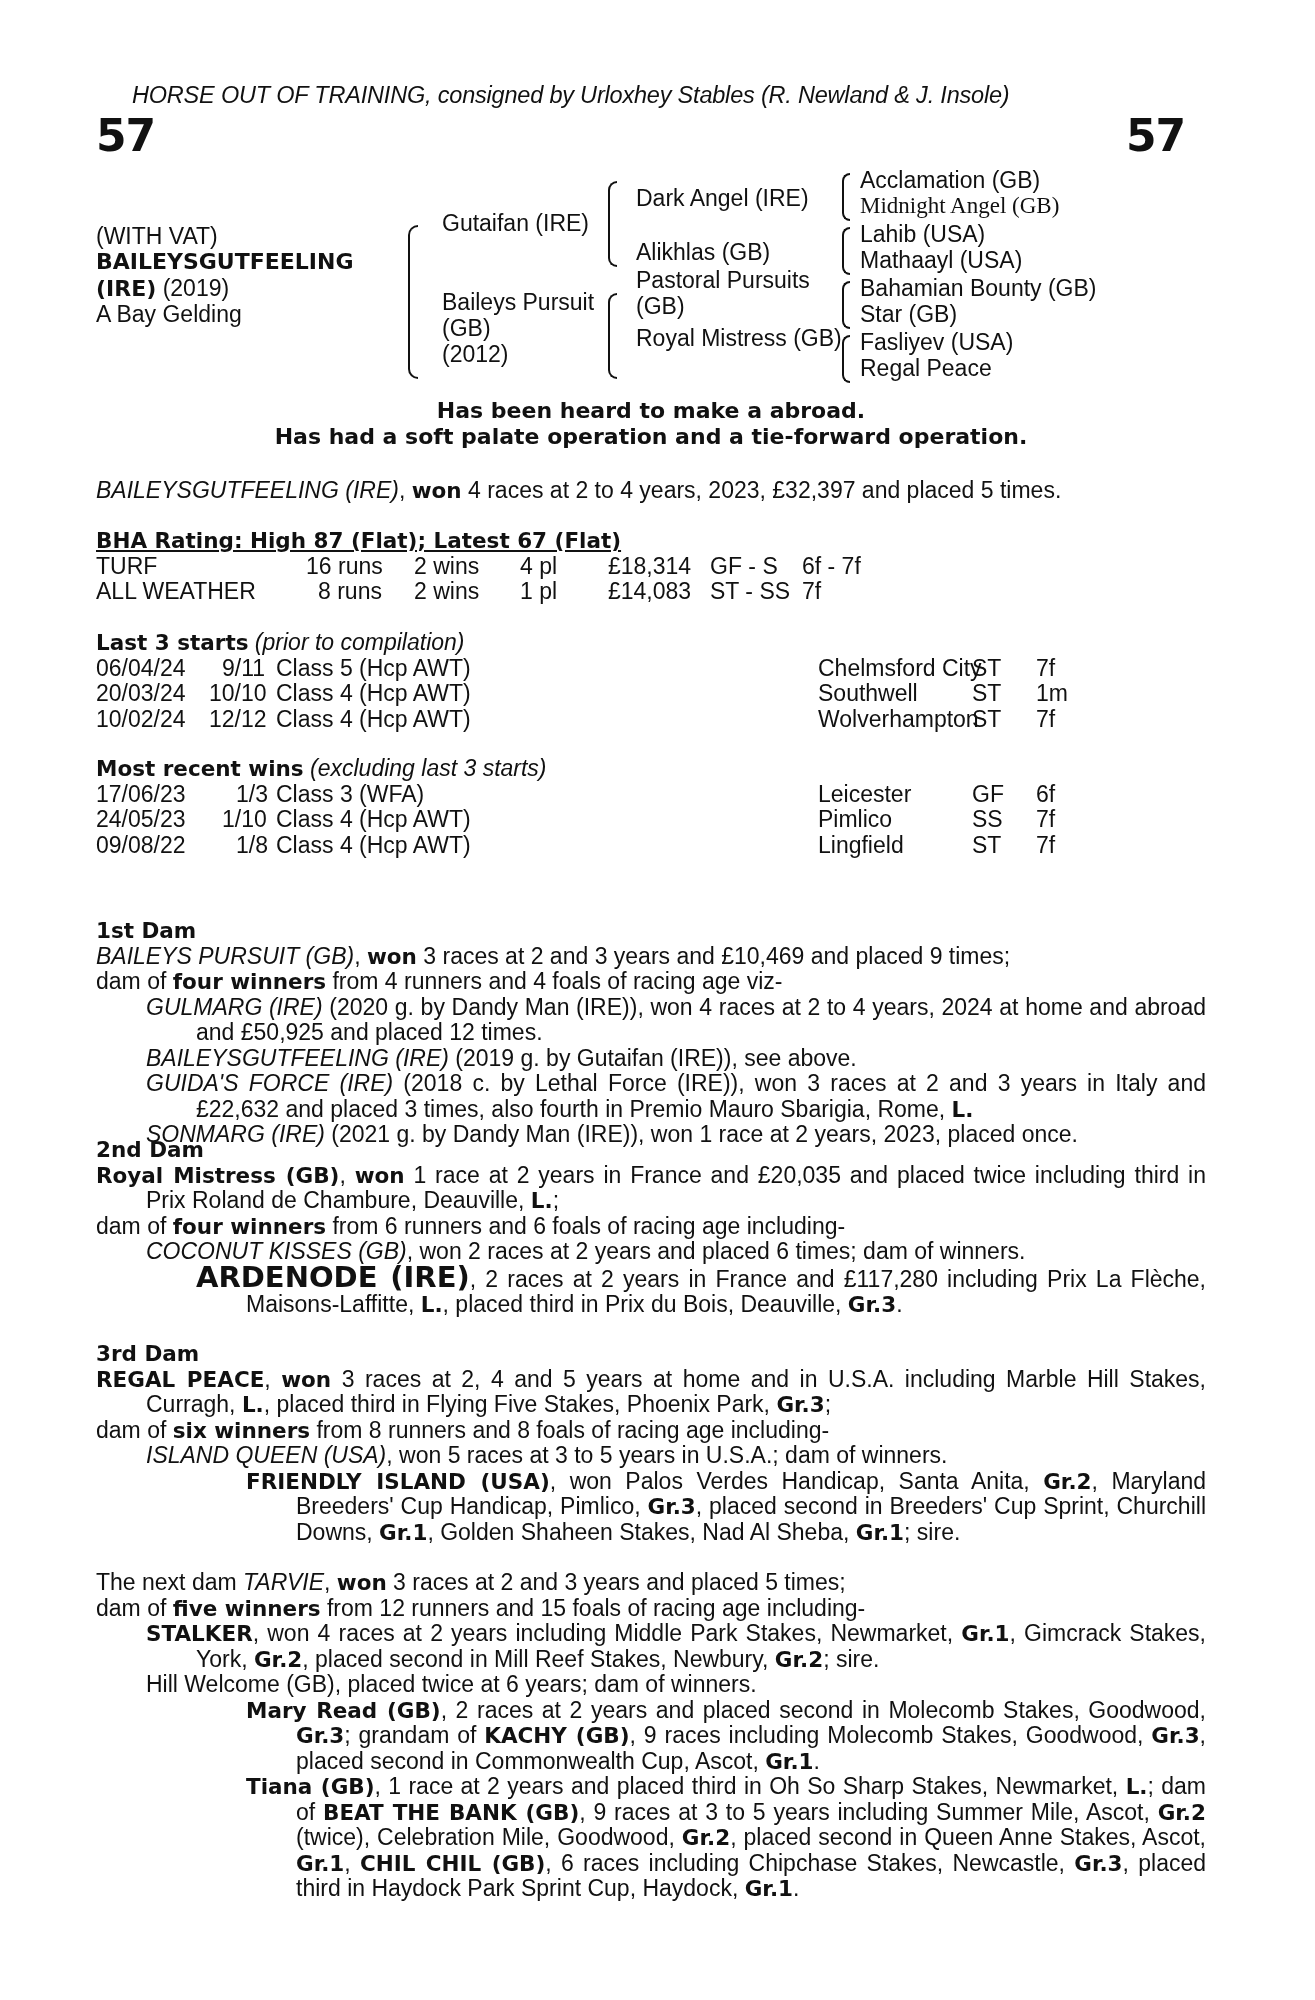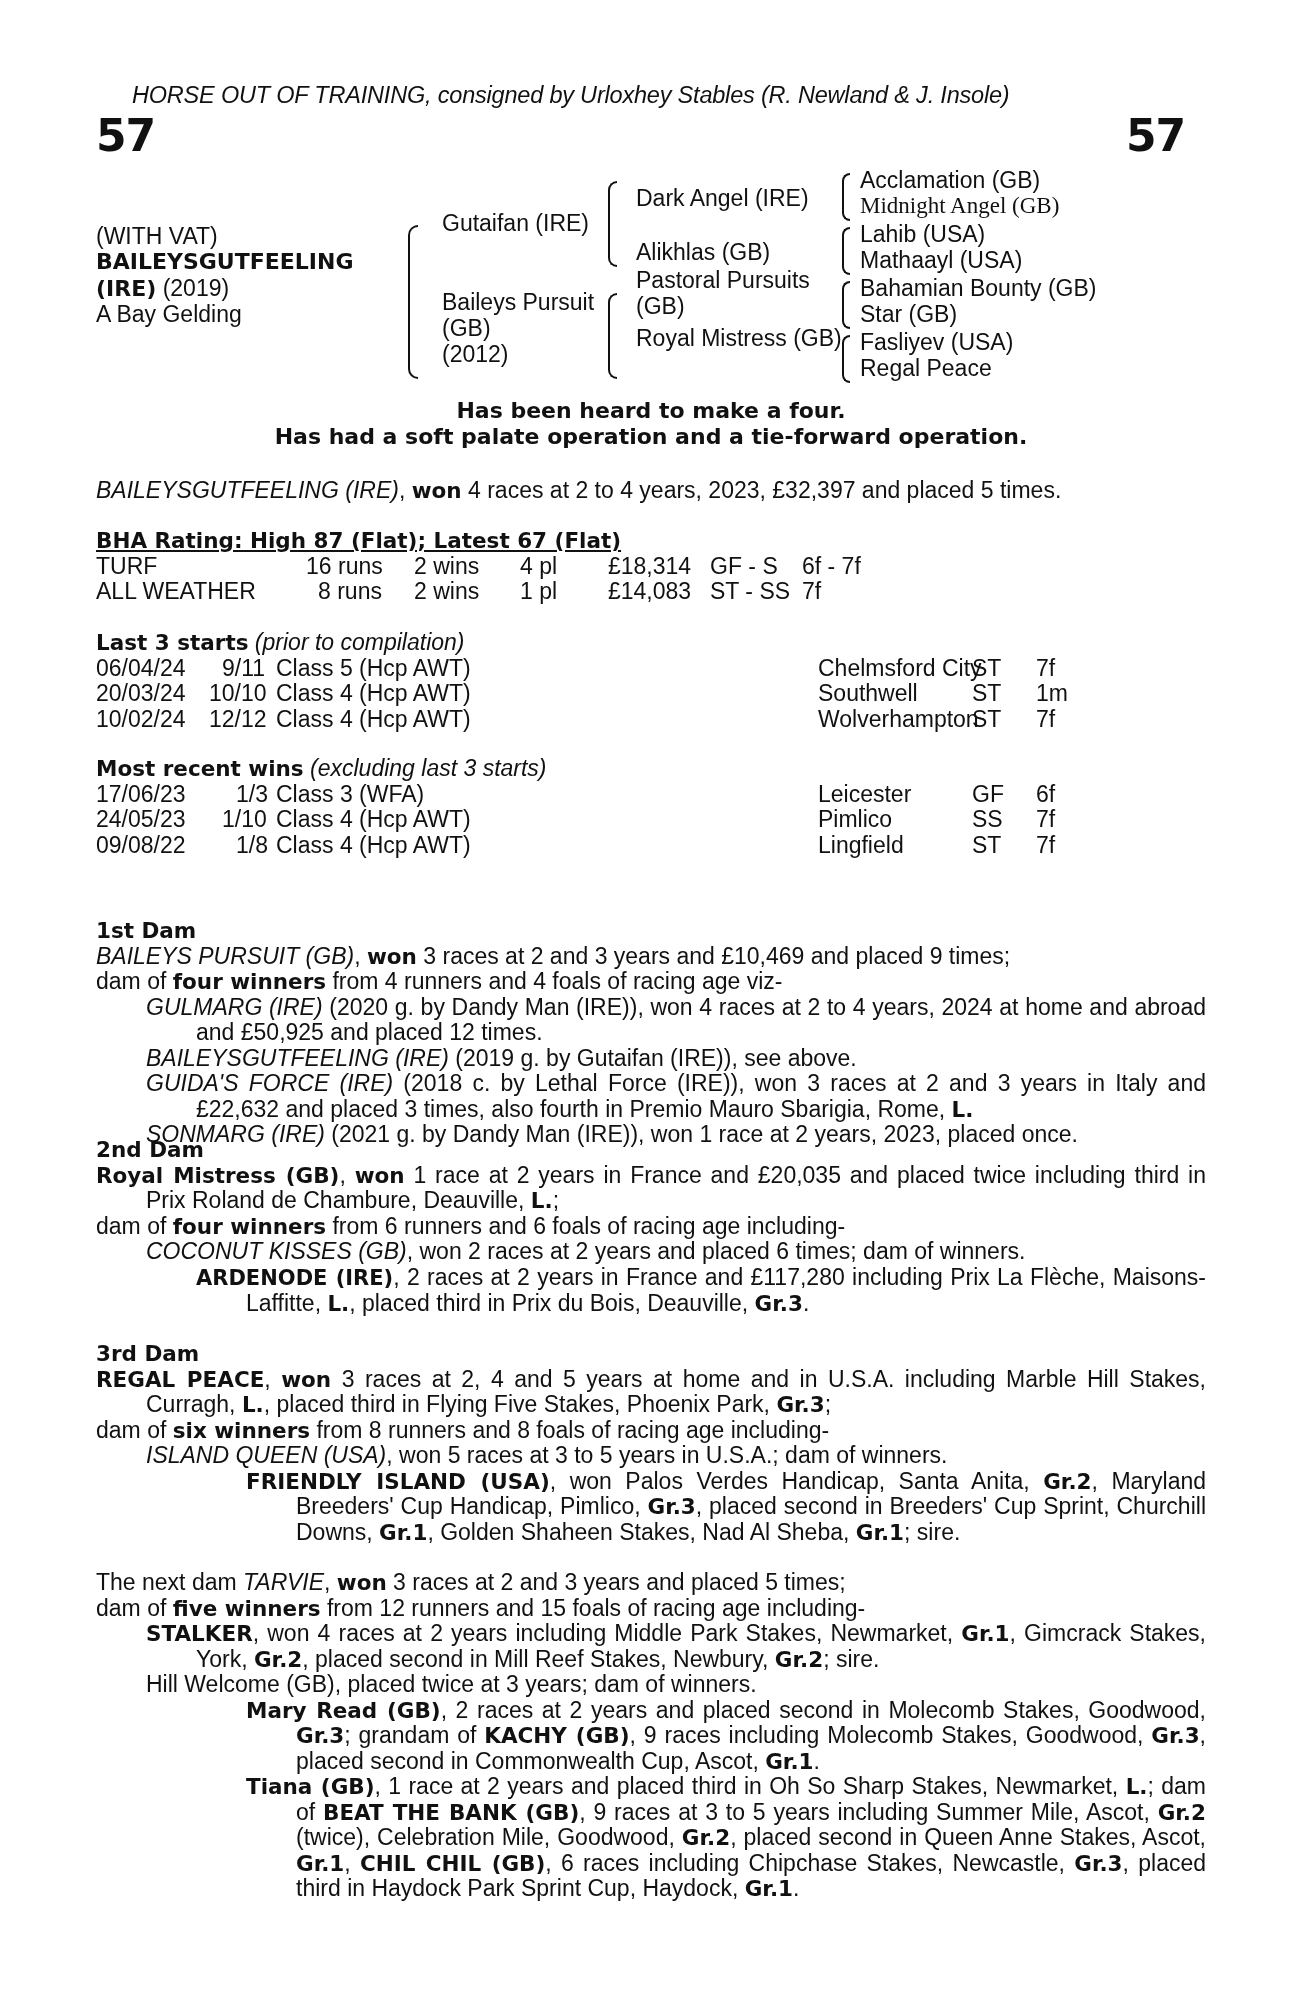--- a/index.html
+++ b/index.html
@@ -68,21 +68,21 @@
     <div class="abs" style="left:764px; top:28px;font-family:Liberation Serif, serif;">Midnight Angel (GB)</div>
     <div class="abs" style="left:764px; top:56px;">Lahib (USA)</div>
     <div class="abs" style="left:764px; top:82px;">Mathaayl (USA)</div>
     <div class="abs" style="left:764px; top:110px;">Bahamian Bounty (GB)</div>
     <div class="abs" style="left:764px; top:136px;">Star (GB)</div>
     <div class="abs" style="left:764px; top:164px;">Fasliyev (USA)</div>
     <div class="abs" style="left:764px; top:190px;">Regal Peace</div>
   </div>
 
   <div class="notes">
-    <div>Has been heard to make a four.</div>
+    <div>Has been heard to make a abroad.</div>
     <div>Has had a soft palate operation and a tie-forward operation.</div>
   </div>
 
   <div class="summary">
     <span class="it">BAILEYSGUTFEELING (IRE)</span>, <span class="b" style="font-size:21.5px;">won</span><span> 4 races at 2 to 4 years, 2023, £32,397 and placed 5 times.</span>
   </div>
 
   <div class="sect" style="top:528px;text-decoration:underline;">
     <div class="hdr">BHA Rating: High 87 (Flat); Latest 67 (Flat)</div>
     <div class="row">
@@ -169,33 +169,33 @@
     <p class="hang1 para"><span class="it">BAILEYSGUTFEELING (IRE)</span><span> (2019 g. by Gutaifan (IRE)), see above.</span></p>
     <p class="hang1 para"><span class="it">GUIDA'S FORCE (IRE)</span><span> (2018 c. by Lethal Force (IRE)), won 3 races at 2 and 3 years in Italy and £22,632 and placed 3 times, also fourth in Premio Mauro Sbarigia, Rome, </span><span class="b" style="font-size:21.5px">L.</span></p>
     <p class="hang1 para"><span class="it">SONMARG (IRE)</span><span> (2021 g. by Dandy Man (IRE)), won 1 race at 2 years, 2023, placed once.</span></p>
   </div>
 
   <div class="sect" style="top:1137px;">
     <div class="hdr">2nd Dam</div>
     <p class="hang0 para"><span class="b" style="font-size:21.5px">Royal Mistress (GB)</span><span>, </span><span class="b" style="font-size:21.5px">won</span><span> 1 race at 2 years in France and £20,035 and placed twice including third in Prix Roland de Chambure, Deauville, </span><span class="b" style="font-size:21.5px">L.</span><span>;</span></p>
     <p><span>dam of </span><span class="b" style="font-size:21.5px">four winners</span><span> from 6 runners and 6 foals of racing age including-</span></p>
     <p class="hang1 para"><span class="it">COCONUT KISSES (GB)</span><span>, won 2 races at 2 years and placed 6 times; dam of winners.</span></p>
-    <p class="hang2 para" style="padding-left:150px;"><span class="b" style="font-size:21px">ARDENODE (IRE)</span><span>, 2 races at 2 years in France and £117,280 including Prix La Flèche, Maisons-Laffitte, </span><span class="b" style="font-size:21.5px">L.</span><span>, placed third in Prix du Bois, Deauville, </span><span class="b" style="font-size:21.5px">Gr.3</span><span>.</span></p>
+    <p class="hang2 para" style="padding-left:150px;"><span class="b" style="font-size:29px">ARDENODE (IRE)</span><span>, 2 races at 2 years in France and £117,280 including Prix La Flèche, Maisons-Laffitte, </span><span class="b" style="font-size:21.5px">L.</span><span>, placed third in Prix du Bois, Deauville, </span><span class="b" style="font-size:21.5px">Gr.3</span><span>.</span></p>
   </div>
 
   <div class="sect" style="top:1341px;">
     <div class="hdr">3rd Dam</div>
     <p class="hang0 para"><span class="b" style="font-size:21.5px">REGAL PEACE</span><span>, </span><span class="b" style="font-size:21.5px">won</span><span> 3 races at 2, 4 and 5 years at home and in U.S.A. including Marble Hill Stakes, Curragh, </span><span class="b" style="font-size:21.5px">L.</span><span>, placed third in Flying Five Stakes, Phoenix Park, </span><span class="b" style="font-size:21.5px">Gr.3</span><span>;</span></p>
     <p><span>dam of </span><span class="b" style="font-size:21.5px">six winners</span><span> from 8 runners and 8 foals of racing age including-</span></p>
     <p class="hang1 para"><span class="it">ISLAND QUEEN (USA)</span><span>, won 5 races at 3 to 5 years in U.S.A.; dam of winners.</span></p>
     <p class="para" style="padding-left:200px; text-indent:-50px;"><span class="b" style="font-size:21.5px">FRIENDLY ISLAND (USA)</span><span>, won Palos Verdes Handicap, Santa Anita, </span><span class="b" style="font-size:21.5px">Gr.2</span><span>, Maryland Breeders' Cup Handicap, Pimlico, </span><span class="b" style="font-size:21.5px">Gr.3</span><span>, placed second in Breeders' Cup Sprint, Churchill Downs, </span><span class="b" style="font-size:21.5px">Gr.1</span><span>, Golden Shaheen Stakes, Nad Al Sheba, </span><span class="b" style="font-size:21.5px">Gr.1</span><span>; sire.</span></p>
   </div>
 
   <div class="sect" style="top:1570px;">
     <p><span>The next dam </span><span class="it">TARVIE</span><span>, </span><span class="b" style="font-size:21.5px">won</span><span> 3 races at 2 and 3 years and placed 5 times;</span></p>
     <p><span>dam of </span><span class="b" style="font-size:21.5px">five winners</span><span> from 12 runners and 15 foals of racing age including-</span></p>
     <p class="hang1 para"><span class="b" style="font-size:21.5px">STALKER</span><span>, won 4 races at 2 years including Middle Park Stakes, Newmarket, </span><span class="b" style="font-size:21.5px">Gr.1</span><span>, Gimcrack Stakes, York, </span><span class="b" style="font-size:21.5px">Gr.2</span><span>, placed second in Mill Reef Stakes, Newbury, </span><span class="b" style="font-size:21.5px">Gr.2</span><span>; sire.</span></p>
-    <p class="hang1 para">Hill Welcome (GB), placed twice at 3 years; dam of winners.</p>
+    <p class="hang1 para">Hill Welcome (GB), placed twice at 6 years; dam of winners.</p>
     <p class="para" style="padding-left:200px; text-indent:-50px;"><span class="b" style="font-size:21.5px">Mary Read (GB)</span><span>, 2 races at 2 years and placed second in Molecomb Stakes, Goodwood, </span><span class="b" style="font-size:21.5px">Gr.3</span><span>; grandam of </span><span class="b" style="font-size:21.5px">KACHY (GB)</span><span>, 9 races including Molecomb Stakes, Goodwood, </span><span class="b" style="font-size:21.5px">Gr.3</span><span>, placed second in Commonwealth Cup, Ascot, </span><span class="b" style="font-size:21.5px">Gr.1</span><span>.</span></p>
     <p class="para" style="padding-left:200px; text-indent:-50px;"><span class="b" style="font-size:21.5px">Tiana (GB)</span><span>, 1 race at 2 years and placed third in Oh So Sharp Stakes, Newmarket, </span><span class="b" style="font-size:21.5px">L.</span><span>; dam of </span><span class="b" style="font-size:21.5px">BEAT THE BANK (GB)</span><span>, 9 races at 3 to 5 years including Summer Mile, Ascot, </span><span class="b" style="font-size:21.5px">Gr.2</span><span> (twice), Celebration Mile, Goodwood, </span><span class="b" style="font-size:21.5px">Gr.2</span><span>, placed second in Queen Anne Stakes, Ascot, </span><span class="b" style="font-size:21.5px">Gr.1</span><span>, </span><span class="b" style="font-size:21.5px">CHIL CHIL (GB)</span><span>, 6 races including Chipchase Stakes, Newcastle, </span><span class="b" style="font-size:21.5px">Gr.3</span><span>, placed third in Haydock Park Sprint Cup, Haydock, </span><span class="b" style="font-size:21.5px">Gr.1</span><span>.</span></p>
   </div>
 
 </div>
 
 </body></html>

